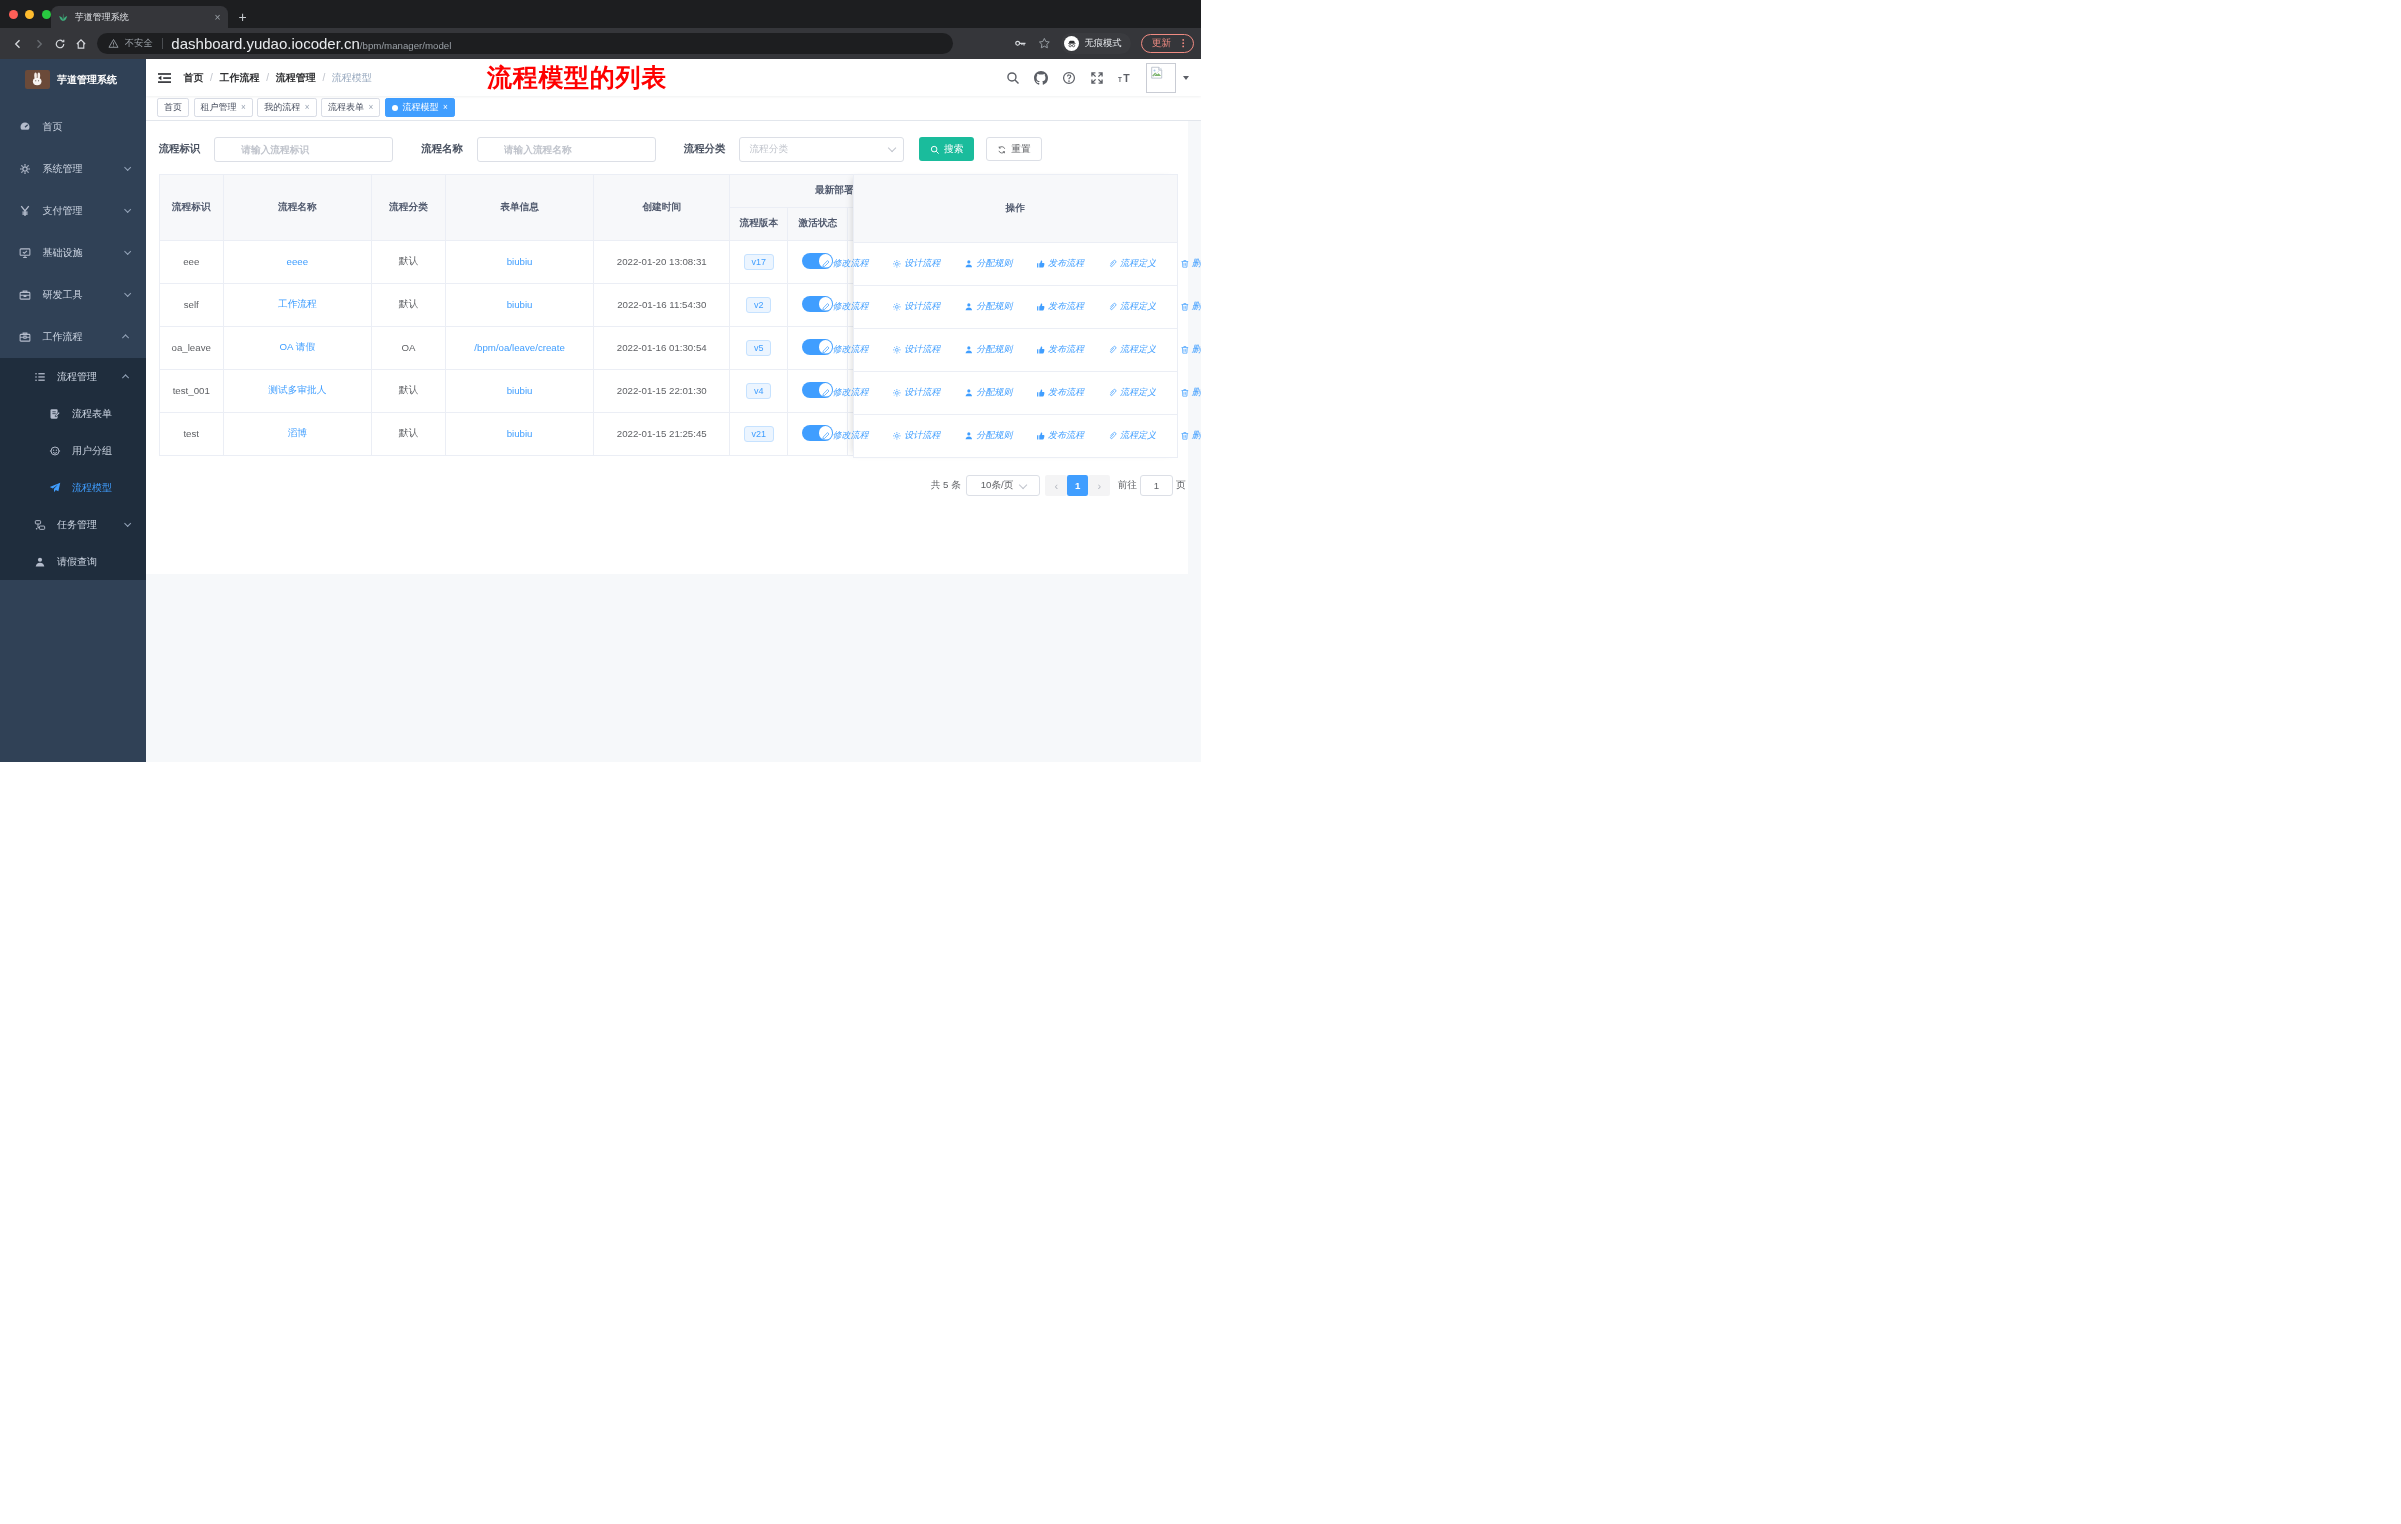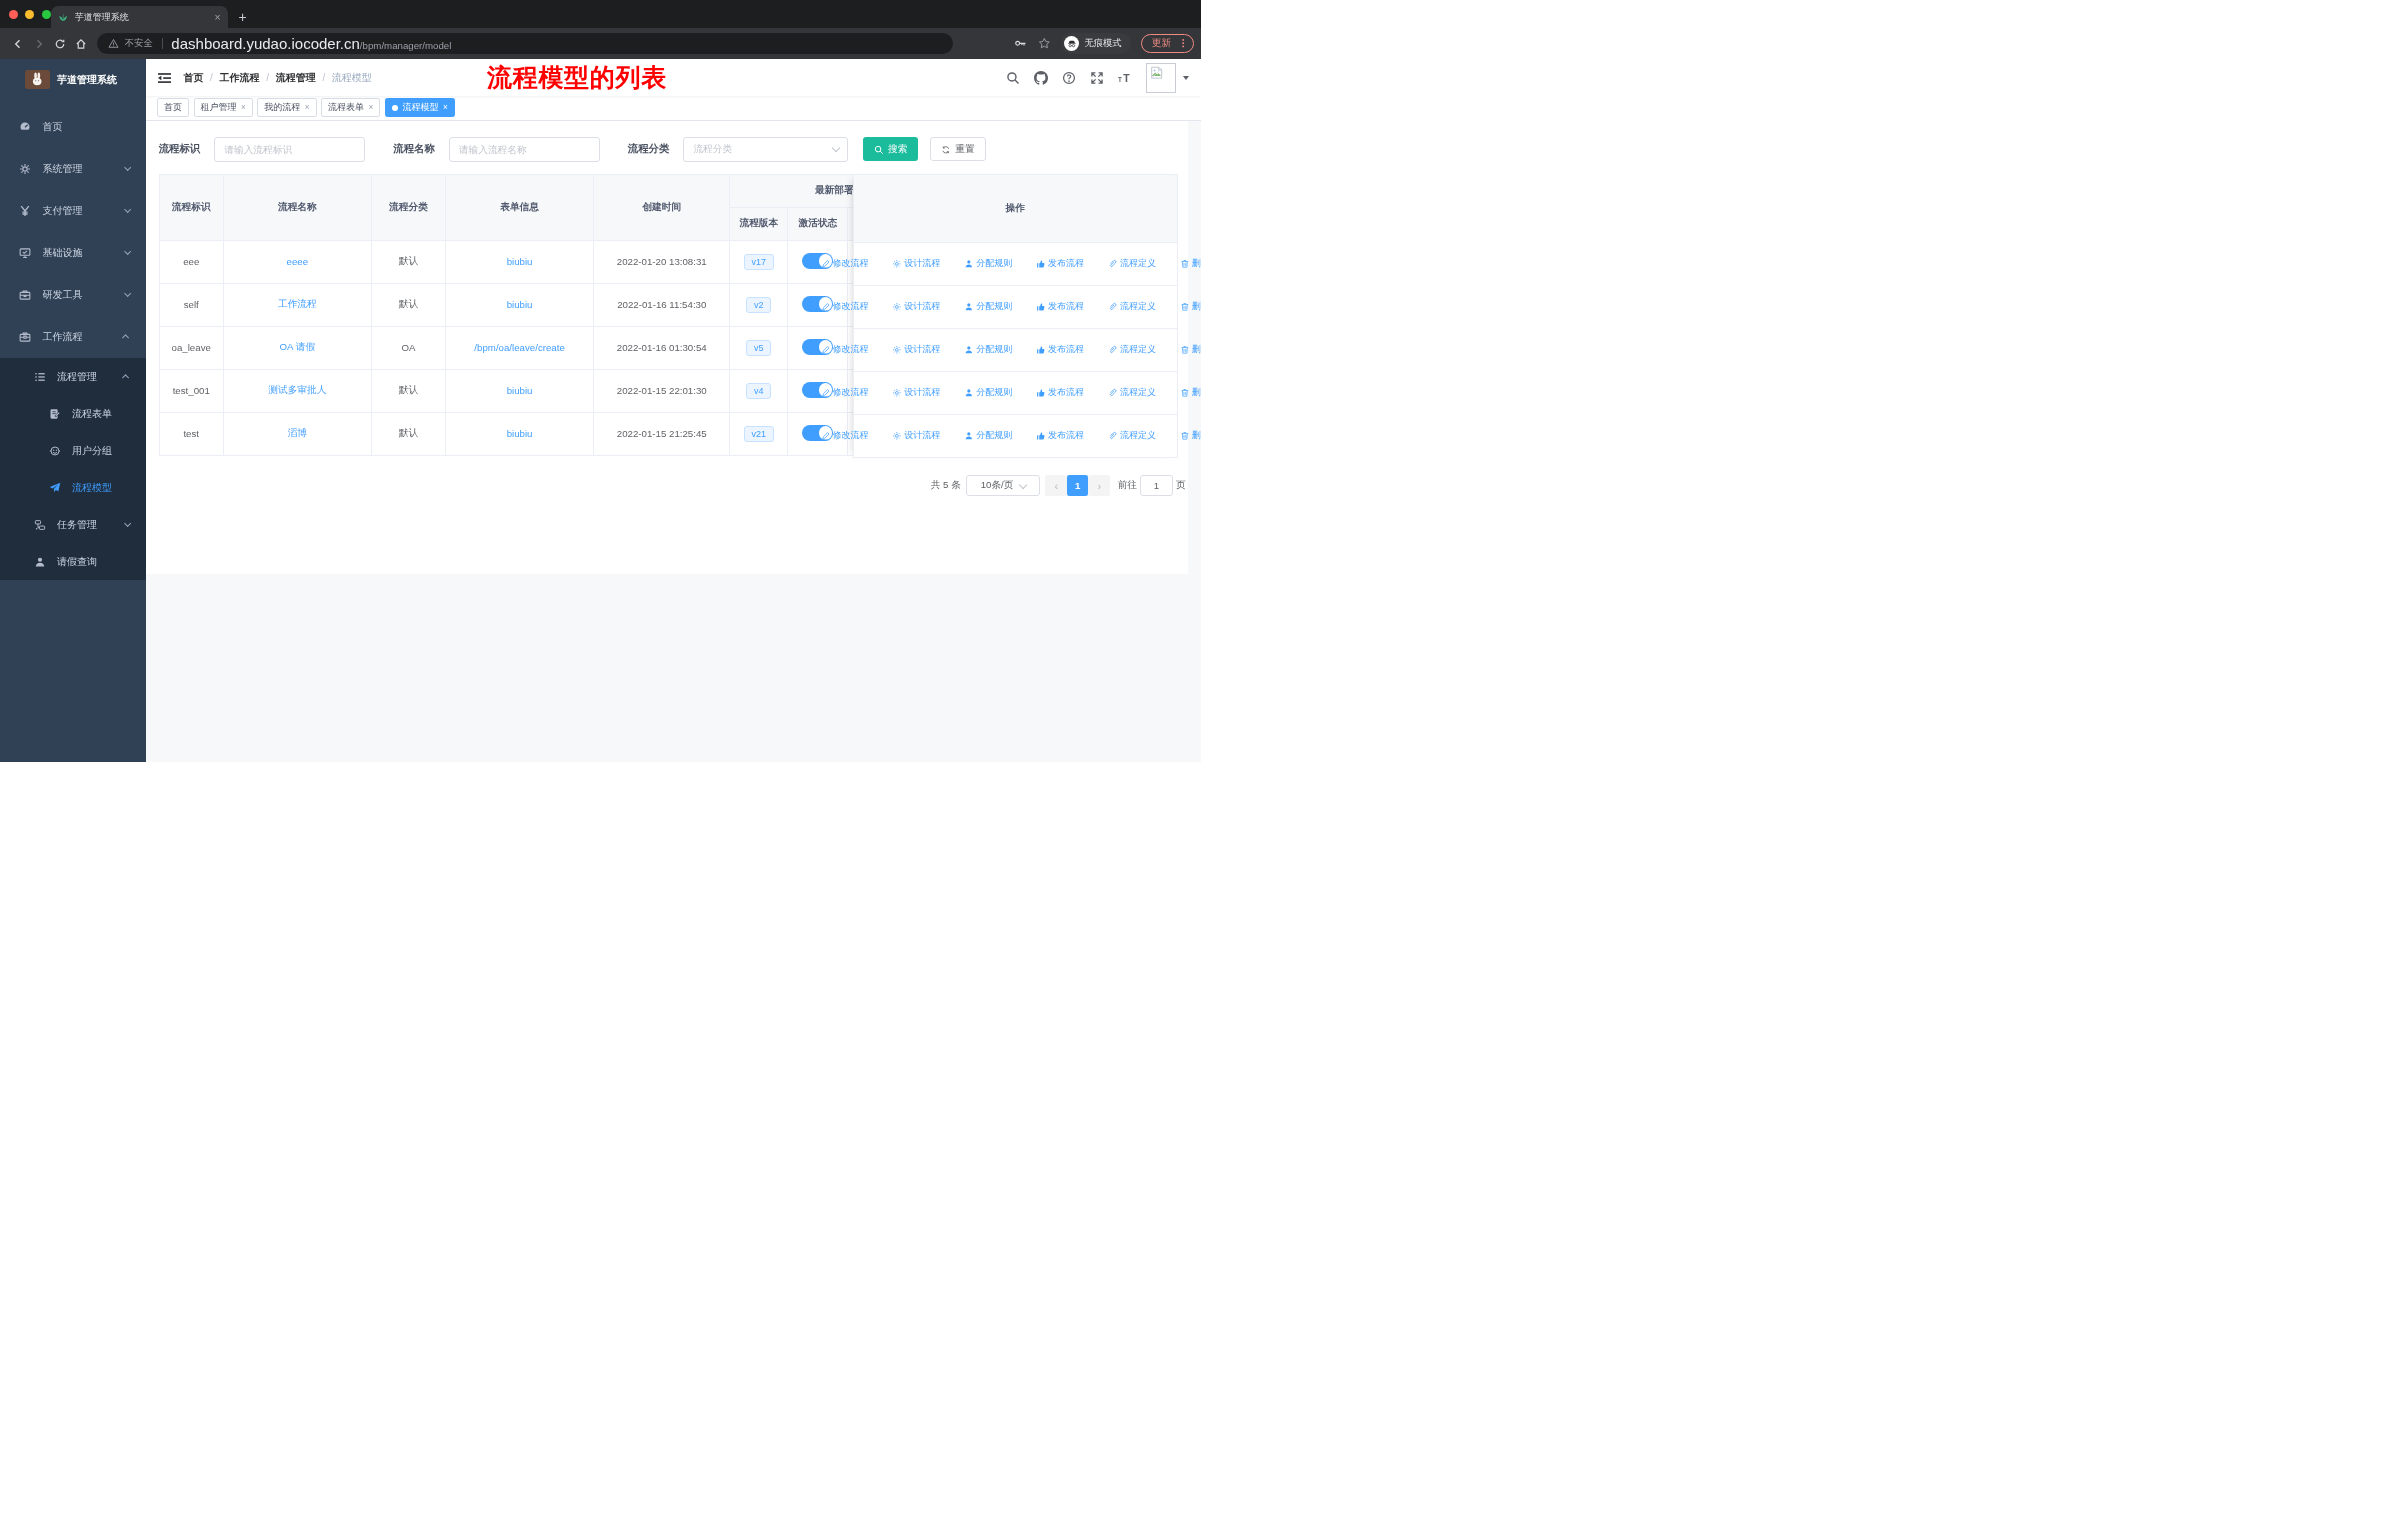--- a/index.html
+++ b/index.html
@@ -81,22 +81,22 @@
   .tag.active { background:#409eff; border-color:#409eff; color:#fff; }
   .tag.active .tag-x { color:#fff; }
   .tag-dot { width:6px; height:6px; border-radius:50%; background:#fff; }
 
   .content { flex:1; background:#f6f8fa; min-height:0; }
   .card { width:1042px; height:453px; background:#fff; padding:16.4px 0 0 12.7px; }
 
   
   .filter-row { display:flex; align-items:center; margin-bottom:12px; }
   .f-label { font-size:10.4px; font-weight:700; color:#4a5261; margin-right:14px; white-space:nowrap; }
-  .f-input { width:151px; height:25px; border:0.7px solid #dcdfe6; border-radius:3px; padding:0 9px;
-    font-size:9.7px; color:#606266; outline:none; margin-right:28px; }
+  .f-input { width:179px; height:25px; border:0.7px solid #dcdfe6; border-radius:3px; padding:0 26px;
+    font-size:9.7px; color:#606266; outline:none; margin-right:28px;font-weight:bold; }
   .f-input::placeholder { color:#c0c4cc; }
   .f-select { width:165px; height:25px; border:0.7px solid #dcdfe6; border-radius:3px; padding:0 9px;
     display:flex; align-items:center; justify-content:space-between; margin-right:15px; cursor:pointer; }
   .f-select .sel-ph { font-size:9.7px; color:#c0c4cc; }
   .sel-chev { width:6px; height:6px; border-right:1px solid #c0c4cc; border-bottom:1px solid #c0c4cc;
     transform:rotate(45deg) translateY(-1.5px); }
   .btn { height:24px; border-radius:3px; border:none; display:inline-flex; align-items:center; gap:4.5px;
     font-size:9.7px; padding:0 10.4px; cursor:pointer; white-space:nowrap; }
   .btn-search { background:#1abc9c; color:#fff; }
   .btn-reset { background:#fff; color:#606266; border:0.7px solid #dcdfe6; margin-left:12px; }
@@ -122,21 +122,21 @@
     border:0.7px solid #c6e2ff; border-radius:3px; }
   .switch { display:inline-block; width:31px; height:16.4px; border-radius:8.2px; background:#409eff; position:relative; }
   .switch::after { content:""; position:absolute; right:1.5px; top:1.5px; width:13.4px; height:13.4px;
     border-radius:50%; background:#fff; }
   .fixed-col { position:absolute; top:0; right:0; width:325px; z-index:3;
     box-shadow:-4.5px 0 7.4px -4.5px rgba(0,0,0,.18); }
   .fixed-col table { border-collapse:collapse; width:325px; table-layout:fixed; }
   .fixed-col th { border:0.7px solid #ebeef5; background:#f7f8fa; color:#515a6e; font-size:9.7px;
     font-weight:600; height:68px; }
   .fixed-col td { border:0.7px solid #ebeef5; background:#fff; height:43px; vertical-align:middle; }
-  .acts { display:flex; align-items:center; justify-content:center; gap:24px; white-space:nowrap; }
+  .acts { display:flex; align-items:center; justify-content:center; gap:24px; white-space:nowrap;font-style:italic; }
   .act { display:inline-flex; align-items:center; gap:2.2px; color:#409eff; font-size:9px;
     text-decoration:none; cursor:pointer; }
   .act svg { width:9.7px; height:9.7px; }
 
   
   .pager { width:1027px; margin-top:19.4px; display:flex; align-items:center; justify-content:flex-end;
     gap:0; font-size:9.7px; color:#606266; }
   .psel { width:74px; height:21px; border:0.7px solid #dcdfe6; border-radius:3px; display:flex;
     align-items:center; justify-content:center; gap:6px; margin:0 5.2px; cursor:pointer; }
   .pbox { width:22px; height:21px; border-radius:2.2px; background:#f4f4f5; color:#b5b9c1; display:flex;

